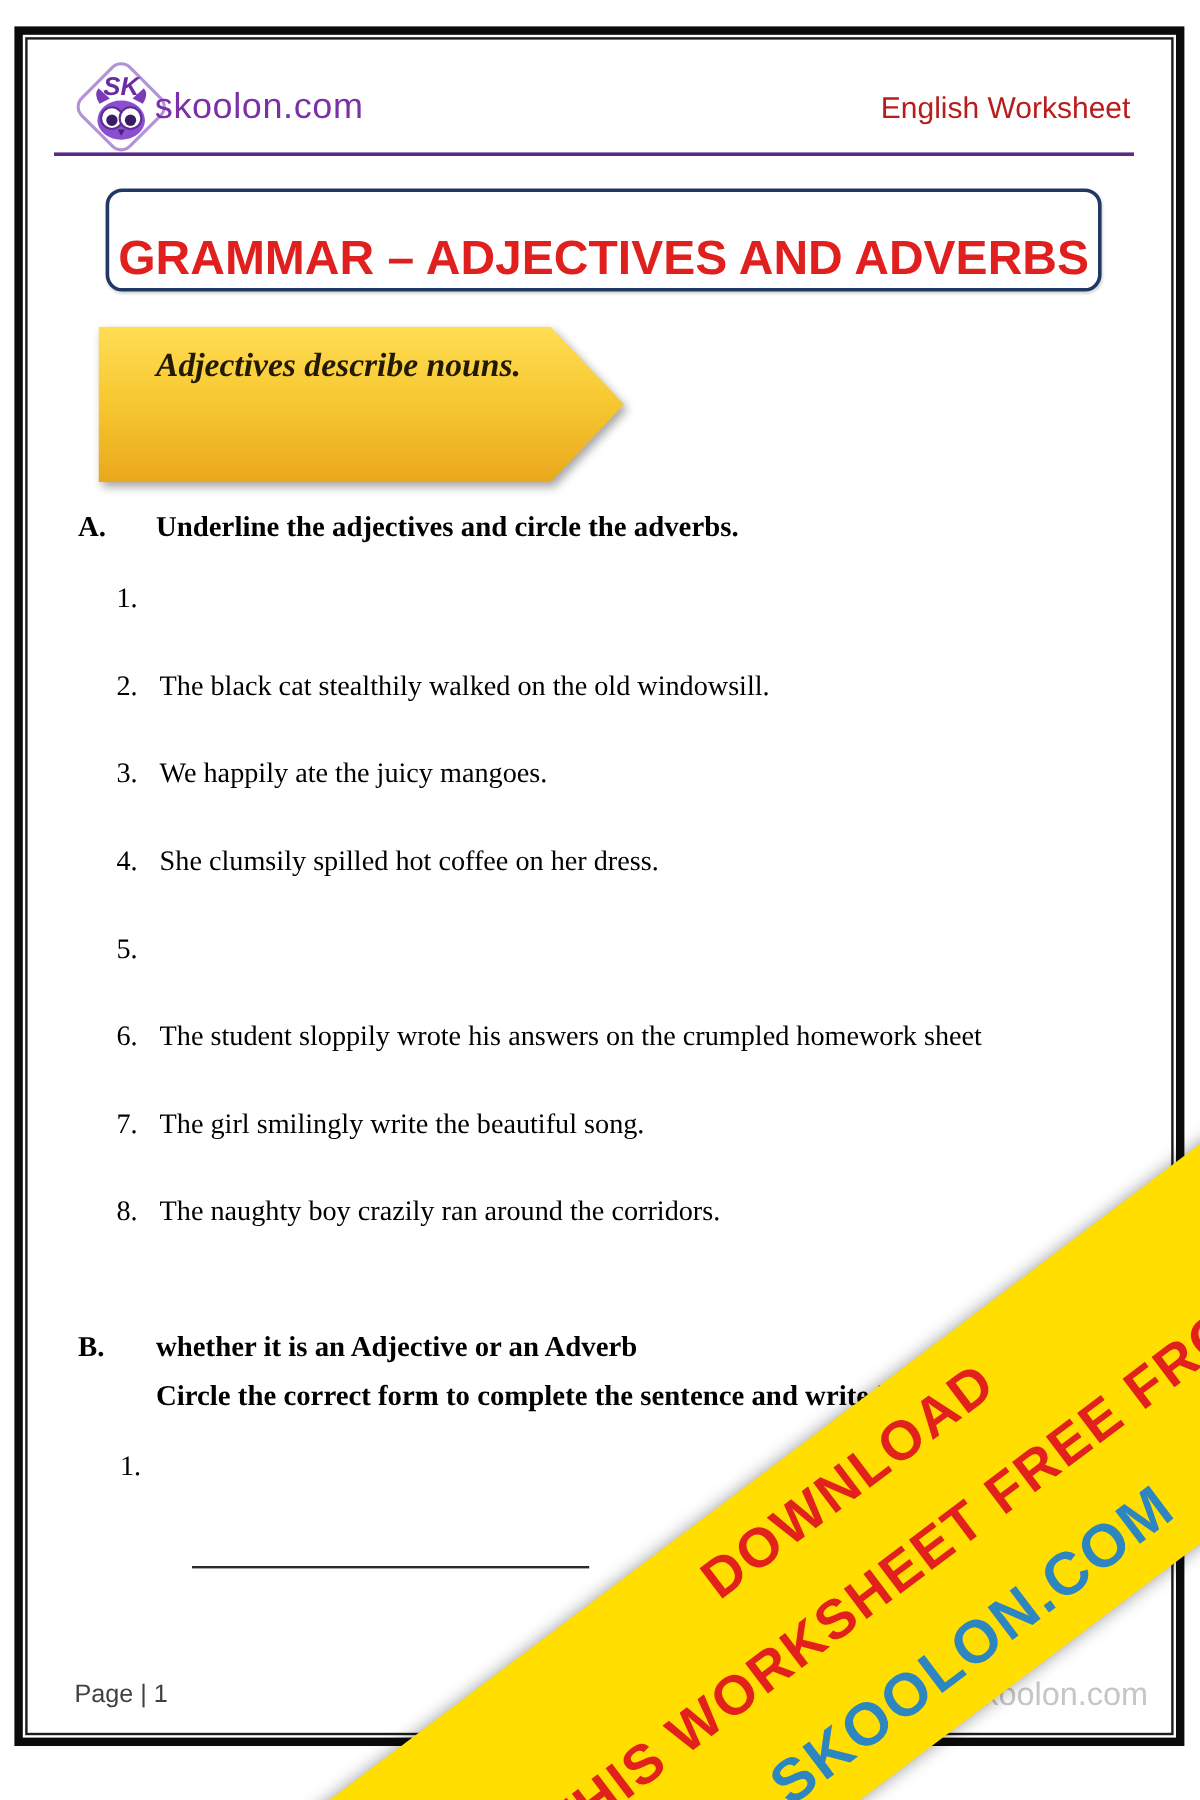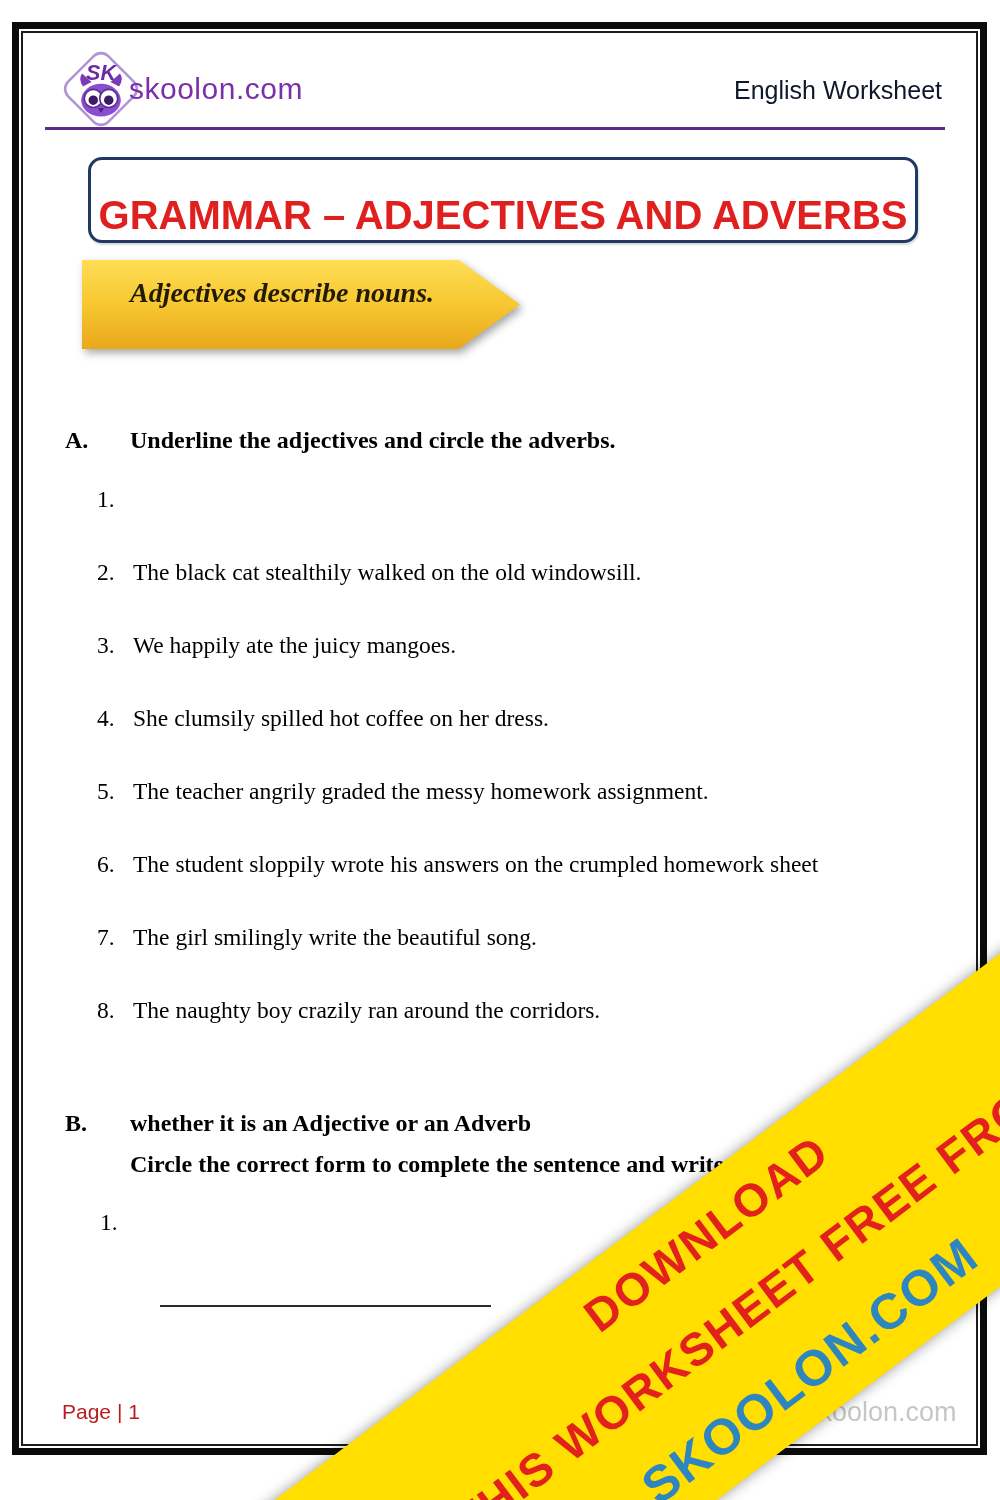--- a/index.html
+++ b/index.html
@@ -15,40 +15,40 @@
   .page-frame-inner{
     position:absolute;inset:2px;border:2px solid #1c1c1c;background:#ffffff;
   }
   
   .logo{position:absolute;left:58px;top:46px;width:86px;height:86px;z-index:3;}
   .brand-text{
     position:absolute;left:129px;top:72px;font-size:30px;color:#7b2fa8;
     letter-spacing:0.5px;z-index:3;
   }
   .worksheet-type{
-    position:absolute;right:58px;top:76px;font-size:25px;color:#0f172a;z-index:3;
+    position:absolute;right:58px;top:76px;font-size:25px;color:#b91c1c;z-index:3;
   }
   .header-rule{
     position:absolute;left:45px;top:127px;width:900px;height:3px;
     background:#5b2c86;z-index:3;
   }
   
   .title-box{
     position:absolute;left:88px;top:157px;width:824px;height:80px;
     border:3px solid #1f3864;border-radius:14px;background:#ffffff;
     display:flex;align-items:center;justify-content:center;z-index:3;
     box-shadow:1px 2px 2px rgba(0,0,0,0.15);
   }
   .title-text{
     font-size:40px;font-weight:bold;color:#e01f1f;letter-spacing:0px;
     font-family:"Liberation Sans",sans-serif;white-space:nowrap;margin-top:30px;
   }
   
   .callout{
-    position:absolute;left:82px;top:260px;width:438px;height:89px;z-index:3;
+    position:absolute;left:82px;top:272px;width:438px;height:130px;z-index:3;
     filter:drop-shadow(3px 4px 4px rgba(0,0,0,0.35));
   }
   .callout-shape{
     width:100%;height:100%;
     clip-path:polygon(0 0,86% 0,100% 50%,86% 100%,0 100%);
     background:linear-gradient(180deg,#ffdd55 0%,#f7c831 48%,#e9a81c 100%);
     box-sizing:border-box;padding:14px 0 0 48px;
   }
   .callout-line{
     font-family:"Liberation Serif",serif;font-style:italic;font-weight:bold;
@@ -75,21 +75,21 @@
     white-space:nowrap;
   }
   .b-item .num{width:68px;flex:0 0 68px;}
   .b-item .frag{font-weight:bold;}
   .answer-line{
     position:absolute;left:160px;top:1305px;width:331px;height:0;
     border-top:2px solid #2a2a2a;z-index:3;
   }
   
   .page-num{
-    position:absolute;left:62px;top:1400px;font-size:21px;color:#b91c1c;z-index:3;
+    position:absolute;left:62px;top:1400px;font-size:21px;color:#404040;z-index:3;
   }
   .footer-brand{
     position:absolute;left:805px;top:1397px;font-size:27px;color:#c6c6c6;z-index:3;
   }
   
   .watermark{
     position:absolute;left:0px;top:1213px;width:1400px;height:266px;
     background:#ffde00;transform:rotate(-37deg);z-index:50;
     display:flex;align-items:center;justify-content:center;
     box-shadow:0 0 14px rgba(0,0,0,0.4);
@@ -153,21 +153,20 @@
   <div class="a-item">
     <span class="num">3.</span>
     <span>We happily ate the juicy mangoes.</span>
   </div>
   <div class="a-item">
     <span class="num">4.</span>
     <span>She clumsily spilled hot coffee on her dress.</span>
   </div>
   <div class="a-item">
     <span class="num">5.</span>
-    <span>The teacher angrily graded the messy homework assignment.</span>
   </div>
   <div class="a-item">
     <span class="num">6.</span>
     <span>The student sloppily wrote his answers on the crumpled homework sheet</span>
   </div>
   <div class="a-item">
     <span class="num">7.</span>
     <span>The girl smilingly write the beautiful song.</span>
   </div>
   <div class="a-item">

